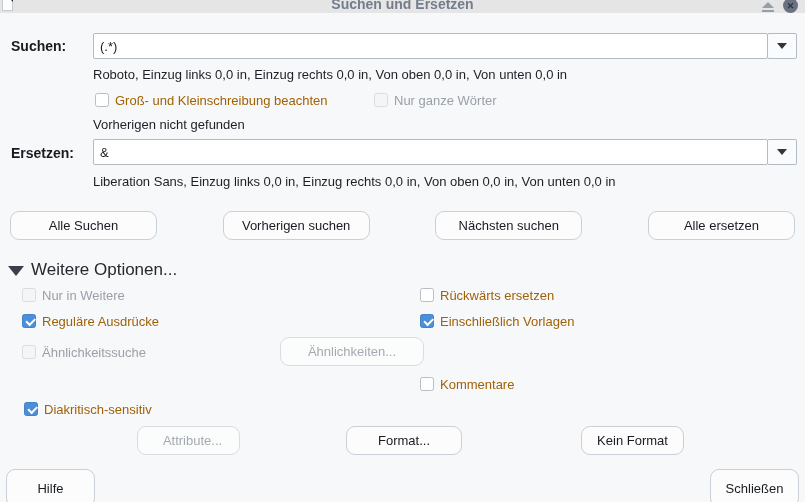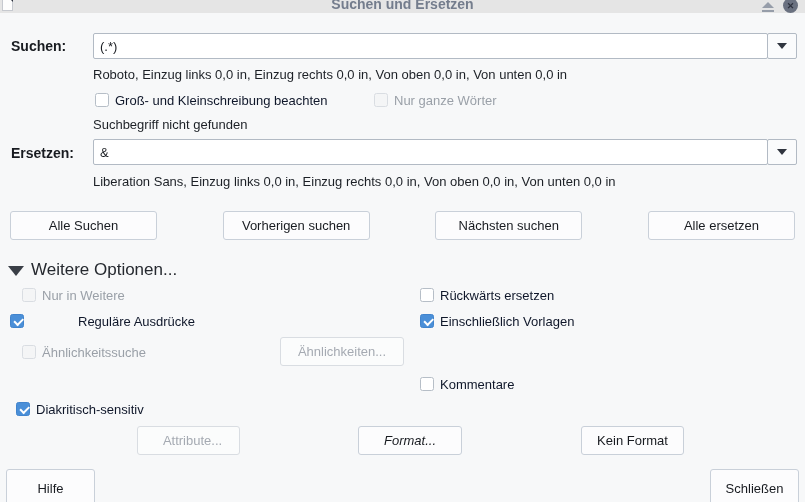--- a/index.html
+++ b/index.html
@@ -65,26 +65,26 @@
     position: relative;
   }
   .checkbox.checked .cb-box { background: #4a8fd8; border-color: #4184cd; }
   .checkbox.checked .cb-box::after {
     content: ""; position: absolute; left: 2.5px; top: 3px;
     width: 7px; height: 3.5px;
     border-left: 2px solid #ffffff; border-bottom: 2px solid #ffffff;
     transform: rotate(-45deg);
   }
   .checkbox.disabled .cb-box { background: #f4f5f6; border-color: #d9dde2; }
-  .cb-label { margin-left: 6px; font-size: 13px; color: #0f172a; white-space: nowrap; }
+  .cb-label { margin-left: 6px; font-size: 13px; color: #a16207; white-space: nowrap; }
   .checkbox.disabled .cb-label { color: #9aa0a8; }
   
   .btn {
     position: absolute; height: 29px;
-    background: #fcfcfd; border: 1px solid #c9d0d9; border-radius: 3px;
+    background: #fcfcfd; border: 1px solid #c9d0d9; border-radius: 9px;
     font-family: "Liberation Sans", sans-serif; font-size: 13px; color: #181b20;
     display: flex; align-items: center; justify-content: center;
     cursor: pointer; white-space: nowrap;
   }
   .btn.disabled { color: #a5aab2; border-color: #d9dde2; background: #fbfcfc; cursor: default; }
   .action-row {
     position: absolute; left: 10px; top: 211px; width: 785px; height: 29px;
     display: flex; justify-content: space-between;
   }
   .action-row .btn { position: static; width: 147px; }
@@ -124,21 +124,21 @@
 
   <div class="checkbox" style="left:95px; top:92px;">
     <span class="cb-box"></span>
     <span class="cb-label">Groß- und Kleinschreibung beachten</span>
   </div>
   <div class="checkbox disabled" style="left:374px; top:92px;">
     <span class="cb-box"></span>
     <span class="cb-label">Nur ganze Wörter</span>
   </div>
 
-  <div class="status-text" style="left:93px; top:117px;">Suchbegriff nicht gefunden</div>
+  <div class="status-text" style="left:93px; top:117px;">Vorherigen nicht gefunden</div>
 
   <div class="field-label" style="left:11px; top:145px;">Ersetzen:</div>
   <input class="combo-input" style="top: 139px;" value="&amp;">
   <div class="combo-btn" style="top:139px;">
     <div class="arrow-down"></div>
   </div>
   <div class="info-text" style="top:174px;">Liberation Sans, Einzug links 0,0 in, Einzug rechts 0,0 in, Von oben 0,0 in, Von unten 0,0 in</div>
 
   <div class="action-row">
     <div class="btn">Alle Suchen</div>
@@ -149,47 +149,47 @@
 
   <div class="expander">
     <div class="expander-tri"></div>
     <div class="expander-label">Weitere Optionen...</div>
   </div>
 
   <div class="checkbox disabled" style="left:22px; top:287px;">
     <span class="cb-box"></span>
     <span class="cb-label">Nur in Weitere</span>
   </div>
-  <div class="checkbox checked" style="left:10px; top:313px;gap:48px;">
+  <div class="checkbox checked" style="left:22px; top:313px;">
     <span class="cb-box"></span>
     <span class="cb-label">Reguläre Ausdrücke</span>
   </div>
   <div class="checkbox disabled" style="left:22px; top:344px;">
     <span class="cb-box"></span>
     <span class="cb-label">Ähnlichkeitssuche</span>
   </div>
-  <div class="btn disabled" style="left:280px; top:337px; width:124px;">Ähnlichkeiten...</div>
-  <div class="checkbox checked" style="left:16px; top:401px;">
+  <div class="btn disabled" style="left:280px; top:337px; width:144px;">Ähnlichkeiten...</div>
+  <div class="checkbox checked" style="left:24px; top:401px;">
     <span class="cb-box"></span>
     <span class="cb-label">Diakritisch-sensitiv</span>
   </div>
 
   <div class="checkbox" style="left:420px; top:287px;">
     <span class="cb-box"></span>
     <span class="cb-label">Rückwärts ersetzen</span>
   </div>
   <div class="checkbox checked" style="left:420px; top:313px;">
     <span class="cb-box"></span>
     <span class="cb-label">Einschließlich Vorlagen</span>
   </div>
   <div class="checkbox" style="left:420px; top:376px;">
     <span class="cb-box"></span>
     <span class="cb-label">Kommentare</span>
   </div>
 
   <div class="btn disabled" style="left:137px; top:426px; width:103px;padding-left:8px;">Attribute...</div>
-  <div class="btn" style="left:358px; top:426px; width:104px;font-style:italic;">Format...</div>
+  <div class="btn" style="left:346px; top:426px; width:116px;">Format...</div>
   <div class="btn" style="left:581px; top:426px; width:103px;">Kein Format</div>
 
   <div class="btn" style="left:6px; top:469px; width:89px; height:38px;">Hilfe</div>
   <div class="btn" style="left:710px; top:469px; width:89px; height:38px;">Schließen</div>
 
 </div>
 
 </body></html>

